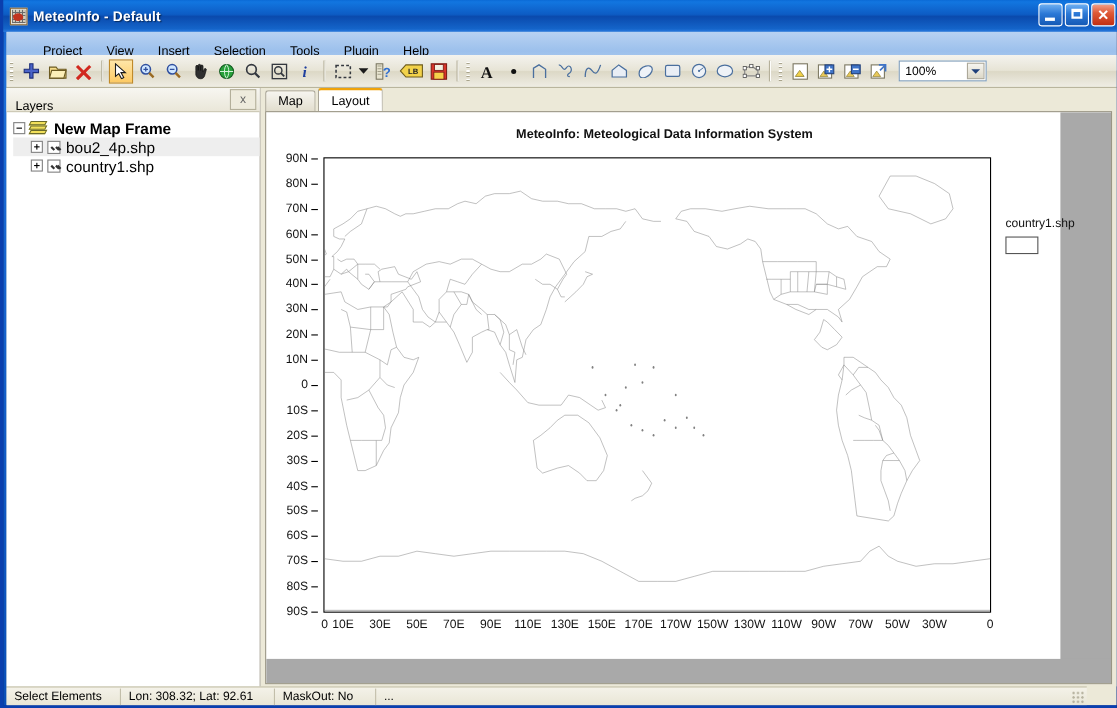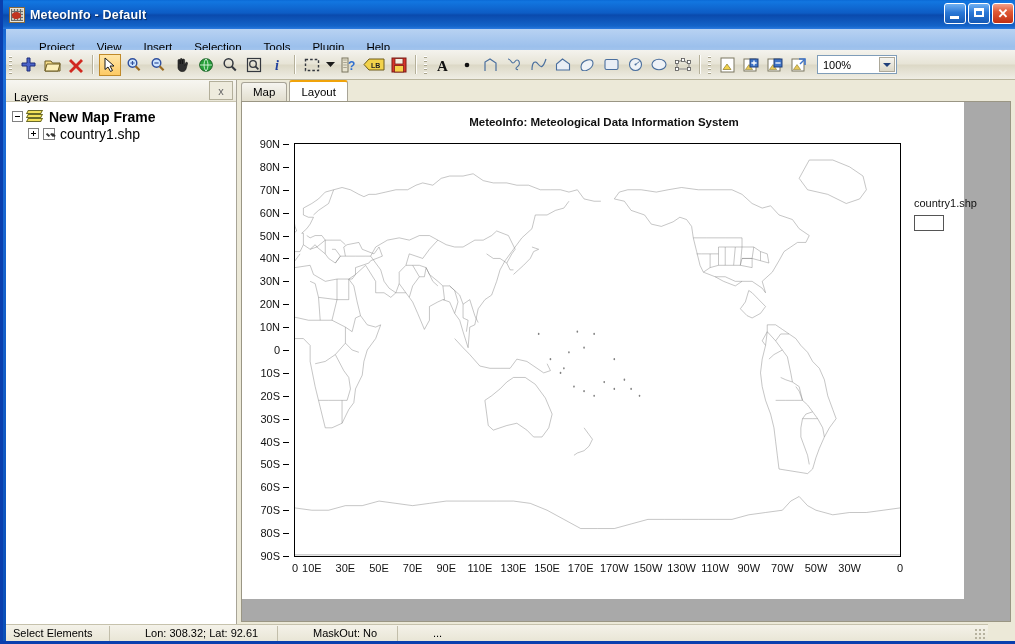--- a/index.html
+++ b/index.html
@@ -147,21 +147,21 @@
   .ytick{position:absolute;right:1px;width:6px;height:1px;background:#000;}
   .xlabels{position:absolute;left:52px;top:460px;width:609px;height:18px;}
   .xlab{position:absolute;top:0;font-size:11px;color:#111;transform:translateX(-50%);white-space:nowrap;}
   .legendbox{position:absolute;left:672px;top:95px;width:110px;}
   .legend-label{font-size:11px;color:#111;}
   .legend-swatch{width:30px;height:16px;border:1px solid #555;background:#fff;margin-top:6px;box-sizing:border-box;}
   
   .statusbar{
     position:absolute;left:0;bottom:0;width:982px;height:17px;
     background:linear-gradient(180deg,#f4f2e9 0%,#e9e6d6 100%);
-    border-top:1px solid #c6c2ac;display:flex;align-items:center;box-sizing:border-box;gap:28px;
+    border-top:1px solid #c6c2ac;display:flex;align-items:center;box-sizing:border-box;
   }
   .scell{height:15px;display:flex;align-items:center;padding:0 7px;font-size:11px;color:#000;
     border-right:1px solid #c2beaa;box-sizing:border-box;}
   .sgrip{position:absolute;right:2px;bottom:1px;width:12px;height:12px;
     background:
       radial-gradient(circle at 2px 2px,#b0ac98 1px,transparent 1.2px) 0 0/4px 4px;
     opacity:.9;}
 </style>
 </head>
 <body>
@@ -407,20 +407,26 @@
       </div>
       <div class="tree">
         <div class="tnode root">
           <div class="expander"></div>
           <div class="stack-icon">
             <i></i>
               <i></i>
               <i></i>
           </div>
           <span>New Map Frame</span>
+        </div>
+        <div class="tnode sel">
+          <div class="tindent"></div>
+          <div class="expander plus"></div>
+          <div class="chk"></div>
+          <span>bou2_4p.shp</span>
         </div>
         <div class="tnode">
           <div class="tindent"></div>
           <div class="expander plus"></div>
           <div class="chk"></div>
           <span>country1.shp</span>
         </div>
       </div>
     </div>
 

